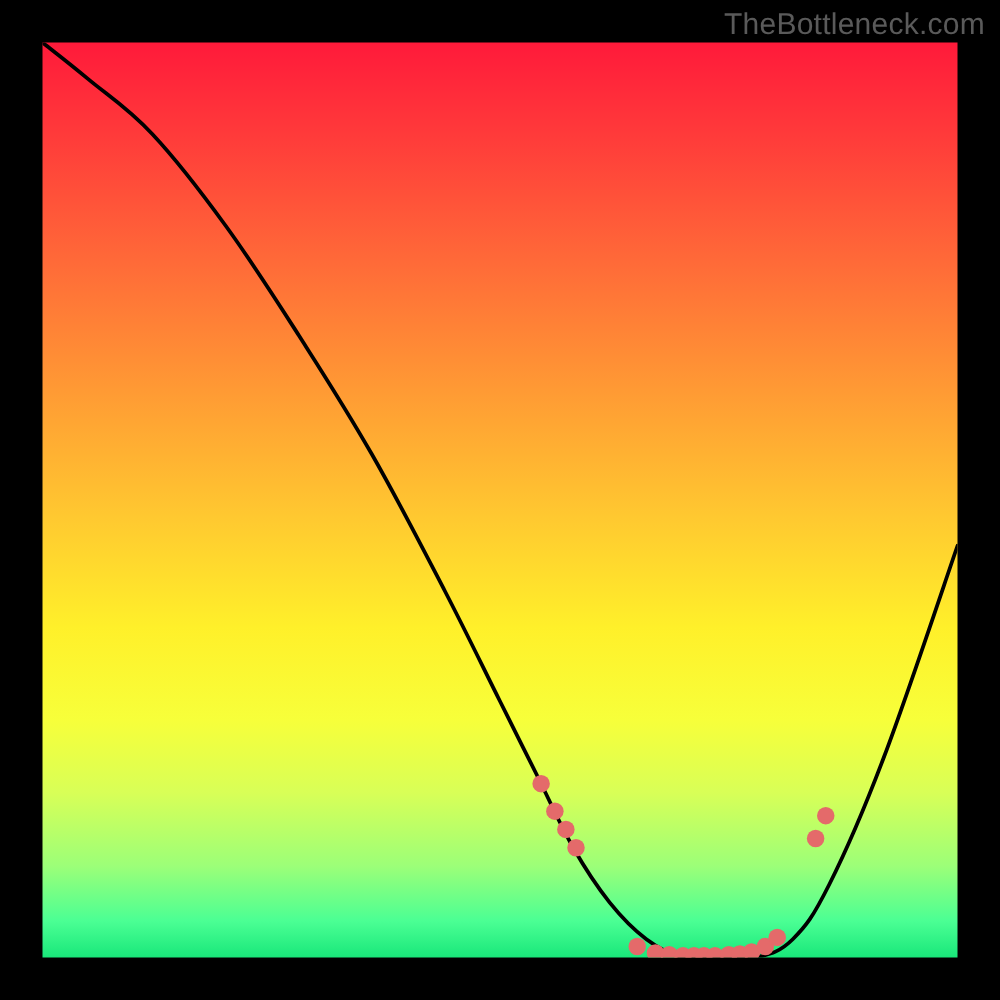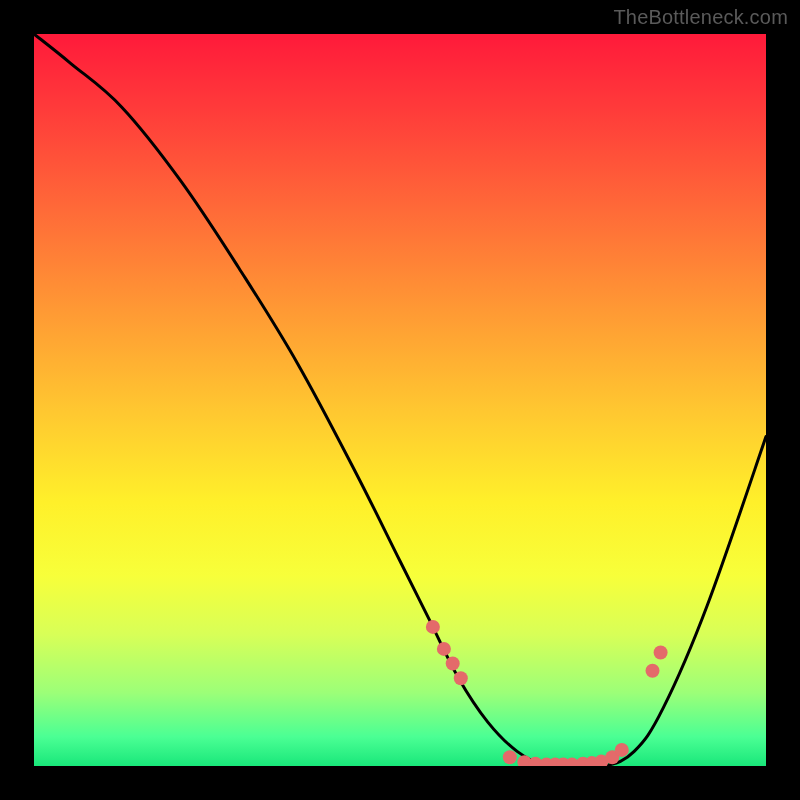--- a/index.html
+++ b/index.html
@@ -37,21 +37,21 @@
       #9cff78 90%,
       #4bff94 96%,
       #19e77a 100%
     );
   }
   .watermark {
     position: absolute;
     top: 6px;
     right: 12px;
     color: #5a5a5a;
-    font-size: 20px;
+    font-size: 24px;
     font-weight: 500;
     letter-spacing: 0.2px;
   }
   svg.curve {
     position: absolute;
     left: 0;
     top: 0;
     width: 732px;
     height: 732px;
   }

